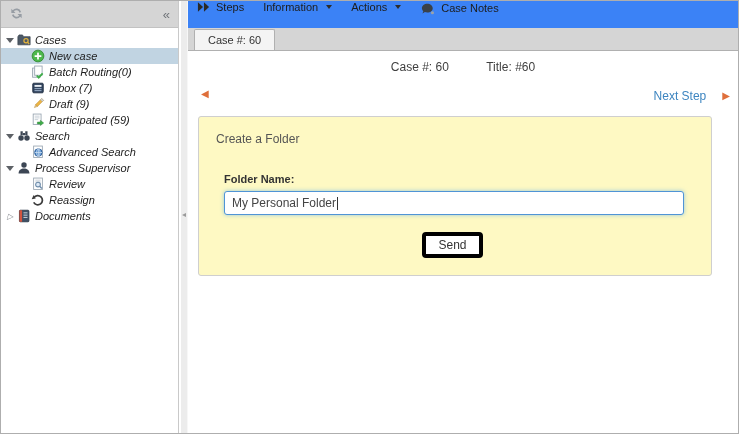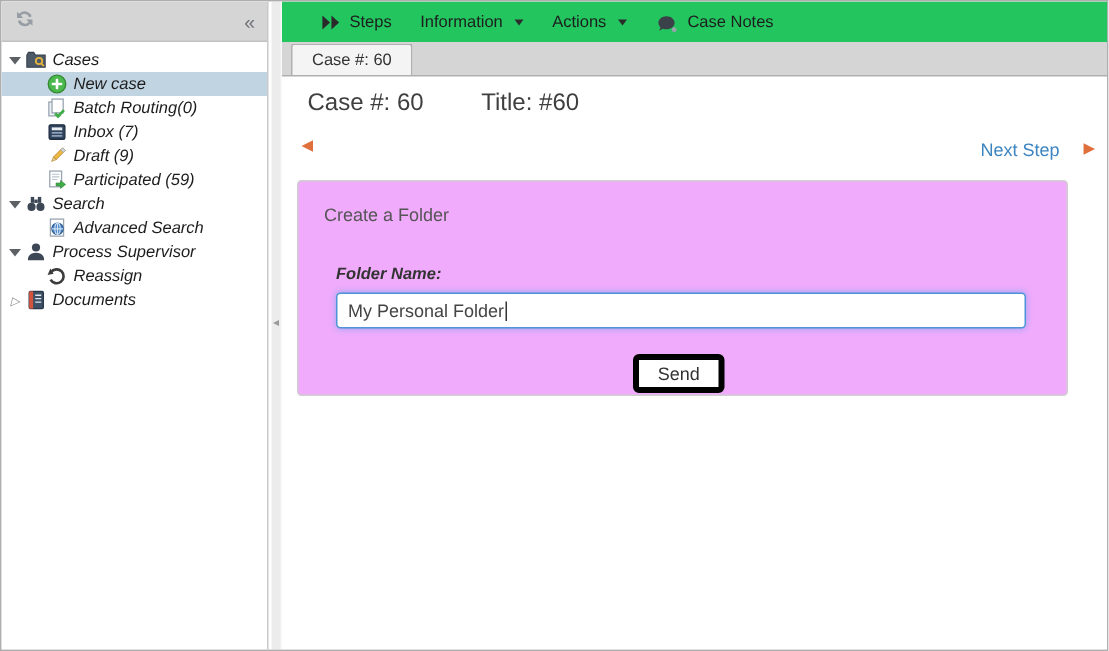--- a/index.html
+++ b/index.html
@@ -22,40 +22,40 @@
   .ticon{width:15px;height:15px;flex:none;display:flex;align-items:center;justify-content:center;margin-right:4px;}
   .ticon svg{display:block;}
   .tree-label{color:#1d1d1d;}
   
   .splitter{position:absolute;left:179px;top:0;width:8px;height:100%;background:#ececec;border-left:1px solid #fff;
             border-right:1px solid #f7f7f7;cursor:col-resize;}
   .splitter .grip{position:absolute;top:50%;left:0;width:100%;text-align:center;margin-top:-6px;
                   font-size:8px;color:#9a9a9a;line-height:1;}
   
   .main{position:absolute;left:187px;top:0;right:0;height:100%;}
-  .toolbar{height:27px;background:#22c55e;display:flex;align-items:center;padding-left:26px;gap:19px;}
+  .toolbar{height:27px;background:#3b82f6;display:flex;align-items:flex-start;padding-left:9px;gap:19px;}
   .tb-item{display:flex;align-items:center;gap:6px;cursor:pointer;color:#1d1d1d;}
   .tb-item svg{display:block;}
   .caret-down{display:inline-block;width:0;height:0;border-left:3.5px solid transparent;
               border-right:3.5px solid transparent;border-top:4px solid #2c2c2c;margin-left:2px;}
   .tabbar{position:relative;height:22px;background:#d5d5d5;}
   .tab{position:absolute;left:6px;bottom:0;height:21px;line-height:20px;padding:0 13px;background:#f4f4f4;
        border:1px solid #b0b0b0;border-bottom:none;border-radius:2px 2px 0 0;color:#333;cursor:pointer;}
   .content{position:absolute;top:49px;left:0;right:0;bottom:0;background:#fff;border-top:1px solid #b0b0b0;}
-  .case-header{margin-top:9px;font-size:16px;color:#3f3f3f;}
+  .case-header{margin-top:9px;text-align:center;font-size:12px;color:#3f3f3f;}
   .case-header span{margin:0 17px;}
   .step-nav{position:relative;height:18px;margin-top:13px;}
   .nav-arrow{color:#df6f3b;font-size:10px;line-height:1;}
   .nav-left{position:absolute;left:13px;top:2px;cursor:pointer;}
   .nav-right{position:absolute;right:8px;top:2px;display:flex;align-items:center;gap:16px;cursor:pointer;}
   .next-link{color:#3d85c0;font-size:12px;text-decoration:none;}
-  .panel{margin:11px 26px 0 10px;height:144px;border:1px solid #cfcfcf;border-radius:3px;background:#f0abfc;}
+  .panel{margin:11px 26px 0 10px;height:160px;border:1px solid #cfcfcf;border-radius:3px;background:#fef9c3;}
   .panel-title{padding:15px 0 0 17px;font-size:12px;color:#555;}
   .form-area{margin:27px 30px 0 25px;}
-  .field-label{font-weight:bold;font-size:11px;color:#333;display:block;font-style:italic;}
+  .field-label{font-weight:bold;font-size:11px;color:#333;display:block;}
   .textbox{margin-top:6px;width:460px;height:24px;border:1px solid #4f94d6;border-radius:3px;background:#fff;
            box-shadow:0 0 4px rgba(82,168,236,.6);display:flex;align-items:center;padding-left:7px;
            font-size:12px;color:#444;cursor:text;}
   .caret-blink{display:inline-block;width:1px;height:13px;background:#333;margin-left:1px;animation:blink 1s steps(1) infinite;}
   @keyframes blink{50%{opacity:0;}}
   .btn-row{text-align:center;margin-top:17px;}
   .send-btn{min-width:48px;height:26px;padding:0 12px;background:#fff;border:4px solid #000000;border-radius:4px;
             font-family:"Liberation Sans",sans-serif;font-size:12px;color:#333;cursor:pointer;}
 </style>
 </head>
@@ -182,20 +182,33 @@
               <path d="M1.8 14.2c0-4 2.9-5.6 6.2-5.6s6.2 1.6 6.2 5.6z" fill="#3c4654"></path>
             </svg>
           </span>
           <span class="tree-label">Process Supervisor</span>
         </div>
         <div class="tree-row">
           <span class="indent" style="width: 14px;"></span>
           <span class="exp"></span>
           <span class="ticon">
             <svg width="14" height="14" viewBox="0 0 16 16">
+              <rect x="3" y="1.2" width="10" height="13" fill="#fff" stroke="#9aa6b2"></rect>
+              <path d="M5 3.6h6M5 5.6h6" stroke="#b9c3cc" stroke-width=".9"></path>
+              <circle cx="8" cy="8.6" r="2.7" fill="#dce9f6" stroke="#6b89a8" stroke-width="1.2"></circle>
+              <path d="M9.9 10.5l2.5 2.6" stroke="#6b89a8" stroke-width="1.5"></path>
+            </svg>
+          </span>
+          <span class="tree-label">Review</span>
+        </div>
+        <div class="tree-row">
+          <span class="indent" style="width: 14px;"></span>
+          <span class="exp"></span>
+          <span class="ticon">
+            <svg width="14" height="14" viewBox="0 0 16 16">
               <path d="M3.4 5.2a5.3 5.3 0 1 1-.3 5.6" stroke="#3c3c3c" stroke-width="2" fill="none"></path>
               <path d="M.8 7.2l4.6-.9L3 2.2z" fill="#3c3c3c"></path>
             </svg>
           </span>
           <span class="tree-label">Reassign</span>
         </div>
         <div class="tree-row">
           <span class="exp closed">▷</span>
           <span class="ticon">
             <svg width="14" height="14" viewBox="0 0 16 16">

